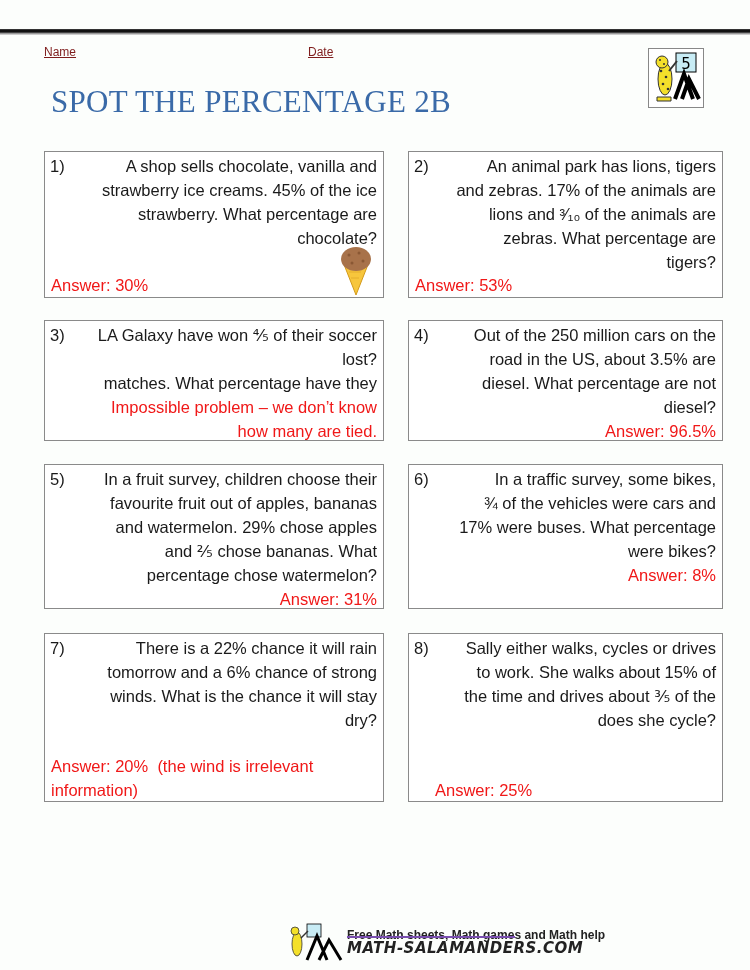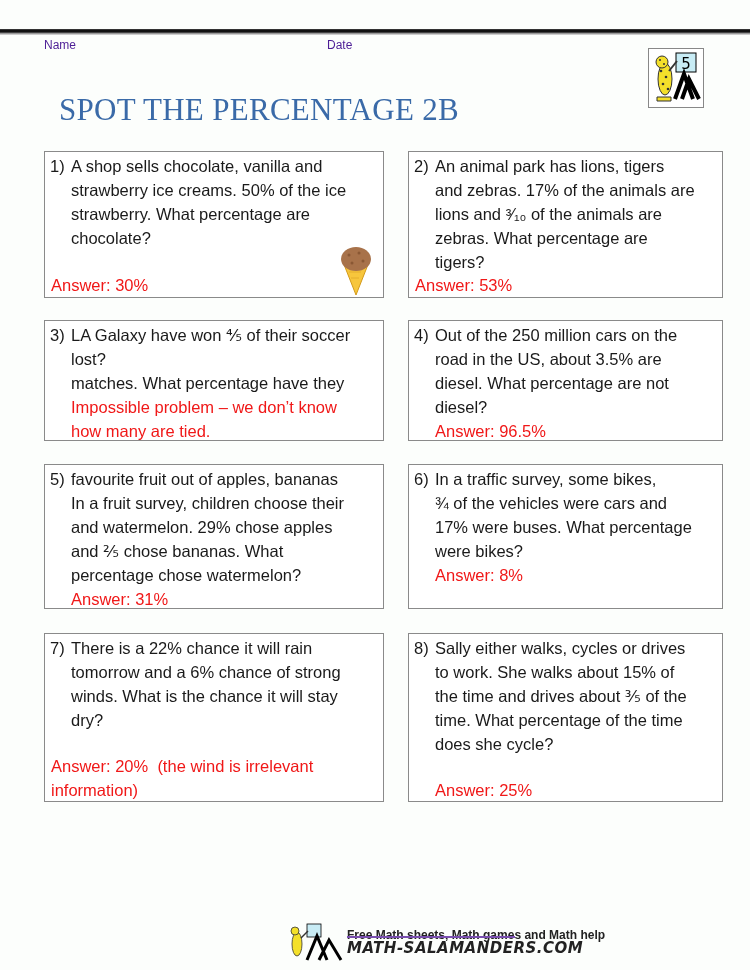--- a/index.html
+++ b/index.html
@@ -7,44 +7,44 @@
       width: 750px; height: 970px; position: relative; overflow: hidden;
       background: #fcfefc;
       font-family: "Liberation Sans", "DejaVu Sans", sans-serif;
       color: #1a1a1a;
     }
     .topbar {
       position: absolute; left: 0; top: 29px; width: 750px; height: 6px;
       background: linear-gradient(to bottom, #555 0, #111 1px, #111 3px, #777 4px, #bbb 5px, #ddd 6px);
     }
     .label-name, .label-date {
-      position: absolute; top: 38px; font-size: 12px; color: #4c1d95;
+      position: absolute; top: 45px; font-size: 12px; color: #7f1d1d; text-decoration: underline;
     }
     .label-name { left: 44px; }
-    .label-date { left: 308px; margin-left: 19px; }
+    .label-date { left: 308px; }
     .title {
       position: absolute; left: 43px; top: 76px;
       font-family: "Liberation Serif", "DejaVu Serif", serif;
       font-size: 31px; color: #3a6aa8; letter-spacing: 0.3px;
       white-space: nowrap;
     }
     .logo {
       position: absolute; left: 648px; top: 48px; width: 54px; height: 58px;
       border: 1px solid #888; background: #fff;
     }
     .box {
       position: absolute; border: 1.5px solid #8a8a8a; background: #fff;
       box-sizing: border-box;
       font-size: 16.5px; line-height: 24px;
     }
     .q {
       position: absolute; left: 5px; top: 2px; right: 6px;
     }
     .qnum { position: absolute; left: 0; top: 0; }
-    .qtext { display: block; padding-left: 21px; }
+    .qtext { display: block; padding-left: 21px; text-align: right; }
     .ans { color: #f01818; }
     .ans-block { position: absolute; }
     .cone { position: absolute; }
     .footer {
       position: absolute; left: 285px; top: 922px; width: 230px; height: 40px;
     }
     .footer-tag {
       position: absolute; left: 62px; top: 6px; font-size: 12px; font-weight: bold; color: #222;
       white-space: nowrap;
     }
@@ -58,21 +58,21 @@
     }
   </style>
 </head>
 <body>
 
 <div class="topbar"></div>
 
 <span class="label-name">Name</span>
 <span class="label-date">Date</span>
 
-<h1 class="title" style="margin:16px;font-weight:normal;">SPOT THE PERCENTAGE 2B</h1>
+<h1 class="title" style="margin:8px;font-weight:normal;">SPOT THE PERCENTAGE 2B</h1>
 
 <div class="logo">
   <svg width="54" height="58" viewBox="0 0 54 58">
     <rect x="27" y="4" width="20" height="19" fill="#c8ecf5" stroke="#000" stroke-width="1"></rect>
     <text x="37" y="20" font-size="15" text-anchor="middle" fill="#000" font-family="DejaVu Sans, sans-serif">5</text>
     <path d="M26 50 L35 25 L44 50 M33 50 L40 30 L50 50" stroke="#000" stroke-width="4" fill="none"></path>
     <ellipse cx="16" cy="30" rx="7" ry="16" fill="#f4e02a" stroke="#333" stroke-width="1"></ellipse>
     <circle cx="13" cy="13" r="6" fill="#f4e02a" stroke="#333" stroke-width="1"></circle>
     <circle cx="12" cy="22" r="1.3" fill="#333"></circle>
       <circle cx="17" cy="28" r="1.3" fill="#333"></circle>
@@ -83,21 +83,21 @@
     <path d="M20 22 L28 12" stroke="#333" stroke-width="2"></path>
     <path d="M8 48 L22 48 L22 52 L8 52 Z" fill="#f4e02a" stroke="#333" stroke-width="1"></path>
   </svg>
 </div>
 
 <div class="box" style="left:44px;top:151px;width:340px;height:147px;">
   <div class="q">
     <span class="qnum">1)</span>
     <span class="qtext">
       <span style="display:block">A shop sells chocolate, vanilla and</span>
-      <span style="display:block">strawberry ice creams. 50% of the ice</span>
+      <span style="display:block">strawberry ice creams. 45% of the ice</span>
       <span style="display:block">strawberry. What percentage are</span>
       <span style="display:block">chocolate?</span>
     </span>
   </div>
   <div class="ans ans-block" style="left:6px;top:121px;text-align:center;">
     <span>Answer: 30%</span>
   </div>
   <svg class="cone" style="left:294px;top:94px;" width="34" height="50" viewBox="0 0 34 50">
     <path d="M4 16 L17 49 L30 16 Z" fill="#f7c63c" stroke="#d49a1a" stroke-width="1"></path>
     <path d="M8 20 L24 20 M10 26 L22 26 M12 32 L20 32" stroke="#e0a828" stroke-width="0.8"></path>
@@ -148,22 +148,22 @@
       <span style="display:block">diesel?</span>
       <span class="ans" style="display:block">Answer: 96.5%</span>
     </span>
   </div>
 </div>
 
 <div class="box" style="left:44px;top:464px;width:340px;height:145px;">
   <div class="q">
     <span class="qnum">5)</span>
     <span class="qtext">
+      <span style="display:block">In a fruit survey, children choose their</span>
       <span style="display:block">favourite fruit out of apples, bananas</span>
-      <span style="display:block">In a fruit survey, children choose their</span>
       <span style="display:block">and watermelon. 29% chose apples</span>
       <span style="display:block">and ⅖ chose bananas. What</span>
       <span style="display:block">percentage chose watermelon?</span>
       <span class="ans" style="display:block">Answer: 31%</span>
     </span>
   </div>
 </div>
 
 <div class="box" style="left:408px;top:464px;width:315px;height:145px;">
   <div class="q">
@@ -194,21 +194,20 @@
   </div>
 </div>
 
 <div class="box" style="left:408px;top:633px;width:315px;height:169px;">
   <div class="q">
     <span class="qnum">8)</span>
     <span class="qtext">
       <span style="display:block">Sally either walks, cycles or drives</span>
       <span style="display:block">to work. She walks about 15% of</span>
       <span style="display:block">the time and drives about ⅗ of the</span>
-      <span style="display:block">time. What percentage of the time</span>
       <span style="display:block">does she cycle?</span>
     </span>
   </div>
   <div class="ans ans-block" style="left:26px;top:144px;">
     <span>Answer: 25%</span>
   </div>
 </div>
 
 <div class="footer">
   <svg style="position:absolute;left:0;top:0;" width="62" height="40" viewBox="0 0 62 40">

